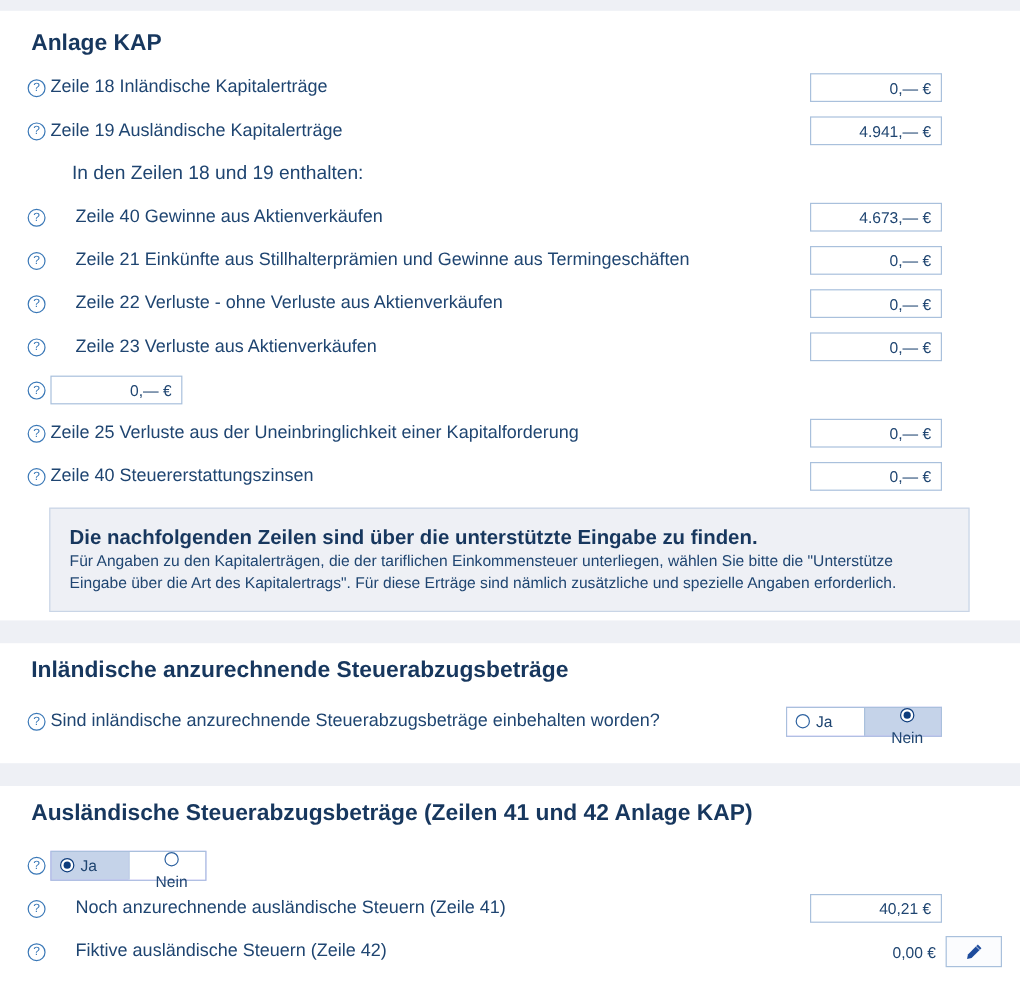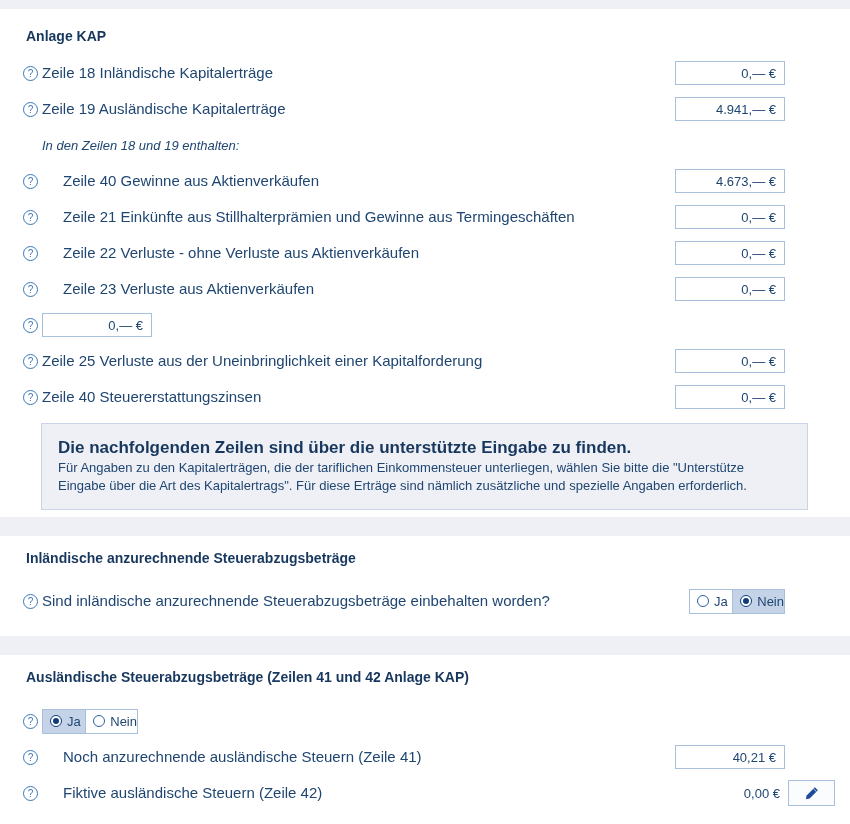--- a/index.html
+++ b/index.html
@@ -11,21 +11,21 @@
     font-family: "Liberation Sans", sans-serif;
     color: #1f4571;
     overflow: hidden;
   }
   .top-band { height: 9px; background: #eef0f5; }
   .divider  { height: 19px; background: #eef0f5; }
   .divider.d1 { margin-top: 7px; }
   .divider.d2 { margin-top: 17px; }
 
   .section-title {
-    font-size: 14px;
+    font-size: 19px;
     font-weight: bold;
     color: #17375e;
     padding: 17px 26px 8px 26px;
     line-height: 21px;
   }
   .section-title.mid { padding: 12px 26px 8px 26px; }
 
   .row {
     display: flex;
     align-items: center;
@@ -54,24 +54,23 @@
     font-size: 15px;
     color: #1f4571;
     line-height: 16px;
   }
   .indent .label { padding-left: 21px; }
 
   .subheading {
     height: 36px;
     display: flex;
     align-items: center;
-    padding-left: 42px;
-    font-size: 13px;
-    color: #1f4571;
-    font-style: italic;
+    padding-left: 60px;
+    font-size: 16px;
+    color: #1f4571;
   }
 
   .money-input {
     flex: none;
     width: 110px;
     height: 24px;
     border: 1px solid #a9c0dc;
     background: #ffffff;
     color: #1f4571;
     font-family: "Liberation Sans", sans-serif;
@@ -95,37 +94,37 @@
   .info-body {
     margin-top: 2px;
     font-size: 13px;
     color: #1f4571;
     line-height: 18px;
   }
 
   .radio-group {
     flex: none;
     display: flex;
-    width: 96px;
+    width: 130px;
     height: 25px;
     border: 1px solid #a9c0dc;
     background: #c4b5fd;
   }
   .radio-opt {
     flex: 1 1 50%;
     display: flex;
     align-items: center;
     gap: 5px;
     padding-left: 7px;
     font-size: 13px;
     color: #1f4571;
     cursor: pointer;
     background: #fff;
   }
-  .radio-opt + .radio-opt { border-left: 1px solid #a9c0dc; }
+  .radio-opt + .radio-opt { border-left: 1px solid #a9c0dc; flex-direction: column; }
   .radio-opt.selected { background: #c5d3e9; }
   .radio-circle {
     flex: none;
     width: 12px; height: 12px;
     border: 1px solid #2e62a0;
     border-radius: 50%;
     background: #fff;
     position: relative;
   }
   .selected .radio-circle { border-color: #0f3d7c; }

